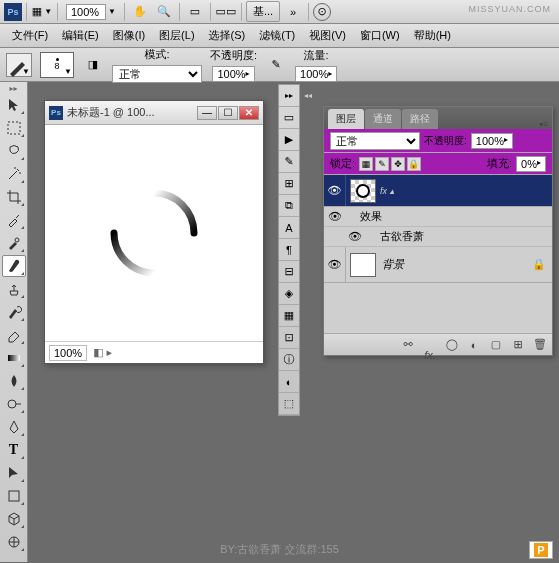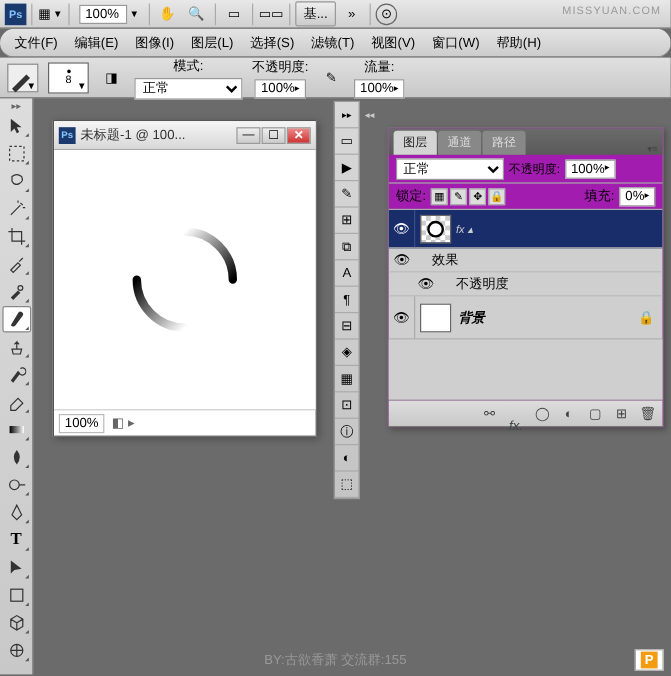--- a/index.html
+++ b/index.html
@@ -2,21 +2,21 @@
 <html><head>
 <meta charset="utf-8">
 <style>
 * { margin:0; padding:0; box-sizing:border-box; font-family:"Microsoft YaHei",SimSun,sans-serif; font-size:11px; user-select:none; }
 body { width:559px; height:563px; background:#6b6b6b; overflow:hidden; position:relative; }
 .topbar { height:24px; background:linear-gradient(#e8e8e8,#d0d0d0); border-bottom:1px solid #888; display:flex; align-items:center; padding:0 4px; gap:2px; }
 .topbar .sep { width:1px; height:18px; background:#aaa; margin:0 2px; }
 .topbar-item { padding:2px 4px; display:flex; align-items:center; gap:2px; }
 .zoom-box { background:#fff; border:1px solid #999; padding:1px 4px; min-width:40px; }
 .chev { font-size:8px; }
-.menubar { height:24px; background:linear-gradient(#e4e4e4,#ccc); border-bottom:1px solid #888; display:flex; align-items:center; padding:0 6px; gap:2px;border-radius:12px; }
+.menubar { height:24px; background:linear-gradient(#e4e4e4,#ccc); border-bottom:1px solid #888; display:flex; align-items:center; padding:0 6px; gap:2px; }
 .menu-item { padding:2px 6px; white-space:nowrap; }
 .optbar { height:34px; background:linear-gradient(#e0e0e0,#c8c8c8); border-bottom:1px solid #888; display:flex; align-items:center; padding:0 6px; gap:8px; }
 .optbar .field { display:flex; align-items:center; gap:3px;flex-direction:column; }
 .optbar .input { background:#fff; border:1px solid #999; padding:1px 4px; min-width:36px; text-align:center; display:inline-flex; align-items:center; }
 .optbar select { background:#fff; border:1px solid #999; padding:1px 2px; font-size:11px; min-width:90px; }
 .toolbox { position:absolute; left:0; top:82px; width:28px; background:linear-gradient(#ddd,#c8c8c8); border-right:1px solid #888; display:flex; flex-direction:column; padding:2px 0; height:480px; }
 .tool { width:24px; height:22px; margin:0 auto 1px; display:flex; align-items:center; justify-content:center; border:1px solid transparent; position:relative; }
 .tool.active { background:#fff; border:1px solid #888; border-radius:2px; }
 .tool svg { width:16px; height:16px; }
 .tool .tri { position:absolute; right:1px; bottom:1px; width:0; height:0; border-left:3px solid transparent; border-bottom:3px solid #555; }
@@ -51,21 +51,21 @@
 .layer .eye { width:22px; text-align:center; border-right:1px solid #aaa; height:100%; display:flex; align-items:center; justify-content:center; }
 .layer.selected .eye { border-right:1px solid #3a4d8b; }
 .layer .thumb { width:26px; height:24px; margin:0 4px; background:#fff; border:1px solid #666; display:flex; align-items:center; justify-content:center; }
 .layer .thumb.chk { background:repeating-conic-gradient(#ccc 0 25%,#fff 0 50%) 0 0/8px 8px; }
 .layer .thumb .ring { width:14px; height:14px; border:2px solid #000; border-radius:50%; background:#fff; }
 .layer .name { flex:1; padding-left:2px; }
 .fx-triangle { font-size:9px; margin-right:4px; }
 .sub { display:flex; align-items:center; height:20px; padding-left:36px; border-bottom:1px solid #bbb; font-size:10px; }
 .sub .eye { width:22px; text-align:center; margin-left:-36px; margin-right:14px; }
 .sub.indent { padding-left:56px; }
-.layer.bg .name { font-style:italic;font-weight:bold; }
+.layer.bg .name { font-style:italic; }
 .lp-foot { height:22px; background:linear-gradient(#ddd,#c8c8c8); border-top:1px solid #aaa; display:flex; align-items:center; justify-content:flex-end; padding:0 4px; gap:6px; }
 .lp-foot span { width:16px; height:16px; display:flex; align-items:center; justify-content:center; font-size:11px; color:#444; }
 .bottom-credit { position:absolute; bottom:6px; left:0; right:0; text-align:center; color:#999; font-size:11px; }
 .bottom-tag { position:absolute; right:6px; bottom:4px; background:#fff; border:1px solid #aaa; padding:1px 4px; display:flex; align-items:center; gap:3px; font-size:10px; color:#333; }
 .bottom-tag .p { width:14px; height:14px; background:#f39c12; color:#fff; font-weight:bold; display:flex; align-items:center; justify-content:center; }
 .watermark { position:absolute; right:8px; top:4px; color:#888; font-size:9px; letter-spacing:1px; opacity:.8; }
 .iconbtn { width:22px; height:22px; display:flex; align-items:center; justify-content:center; }
 .brush-prev { width:34px; height:26px; border:1px solid #666; background:#fff; display:flex; flex-direction:column; align-items:center; justify-content:center; position:relative; }
 .brush-prev .dot { width:3px; height:3px; background:#000; border-radius:50%; }
 .brush-prev .sz { font-size:9px; }
@@ -369,21 +369,21 @@
           <div class="ring"></div>
         </div>
       <span class="fx-triangle" style="color:#ccc;font-style:italic;">fx ▴</span>
     </div>
     <div class="sub">
       <div class="eye">👁</div>
       <span>效果</span>
     </div>
     <div class="sub indent">
       <div class="eye">👁</div>
-      <span>不透明度</span>
+      <span>古欲香萧</span>
     </div>
     <div class="layer bg" style="height:36px;">
       <div class="eye">👁</div>
       <div class="thumb"></div>
       <div class="name">背景</div>
       <span style="margin-right:6px;color:#666;">🔒</span>
     </div>
     <div style="height:50px;background:#cfcfcf;"></div>
   </div>
   <div class="lp-foot">

